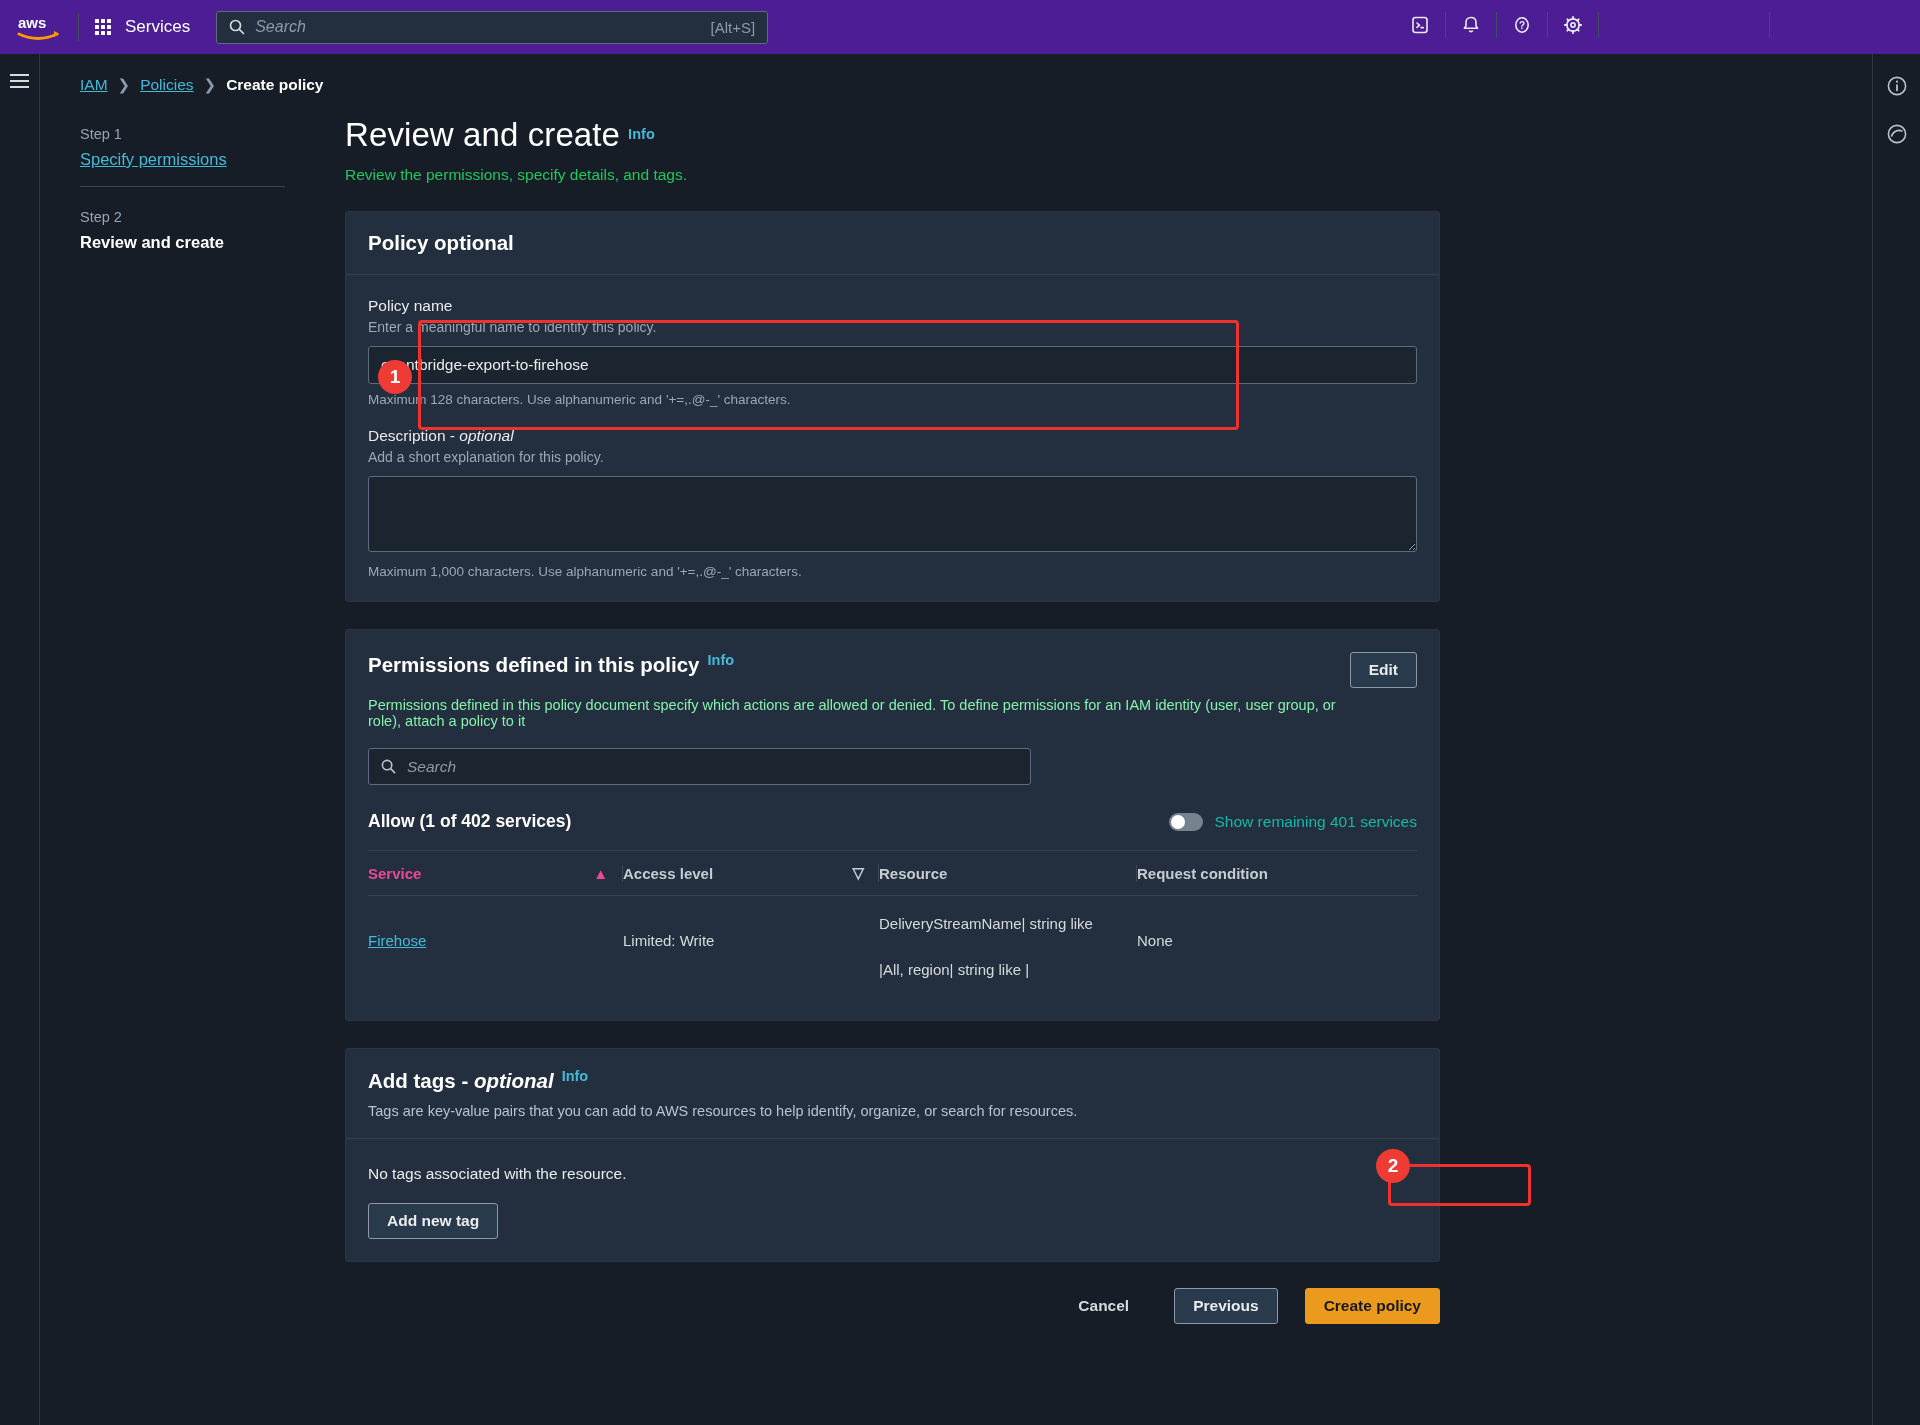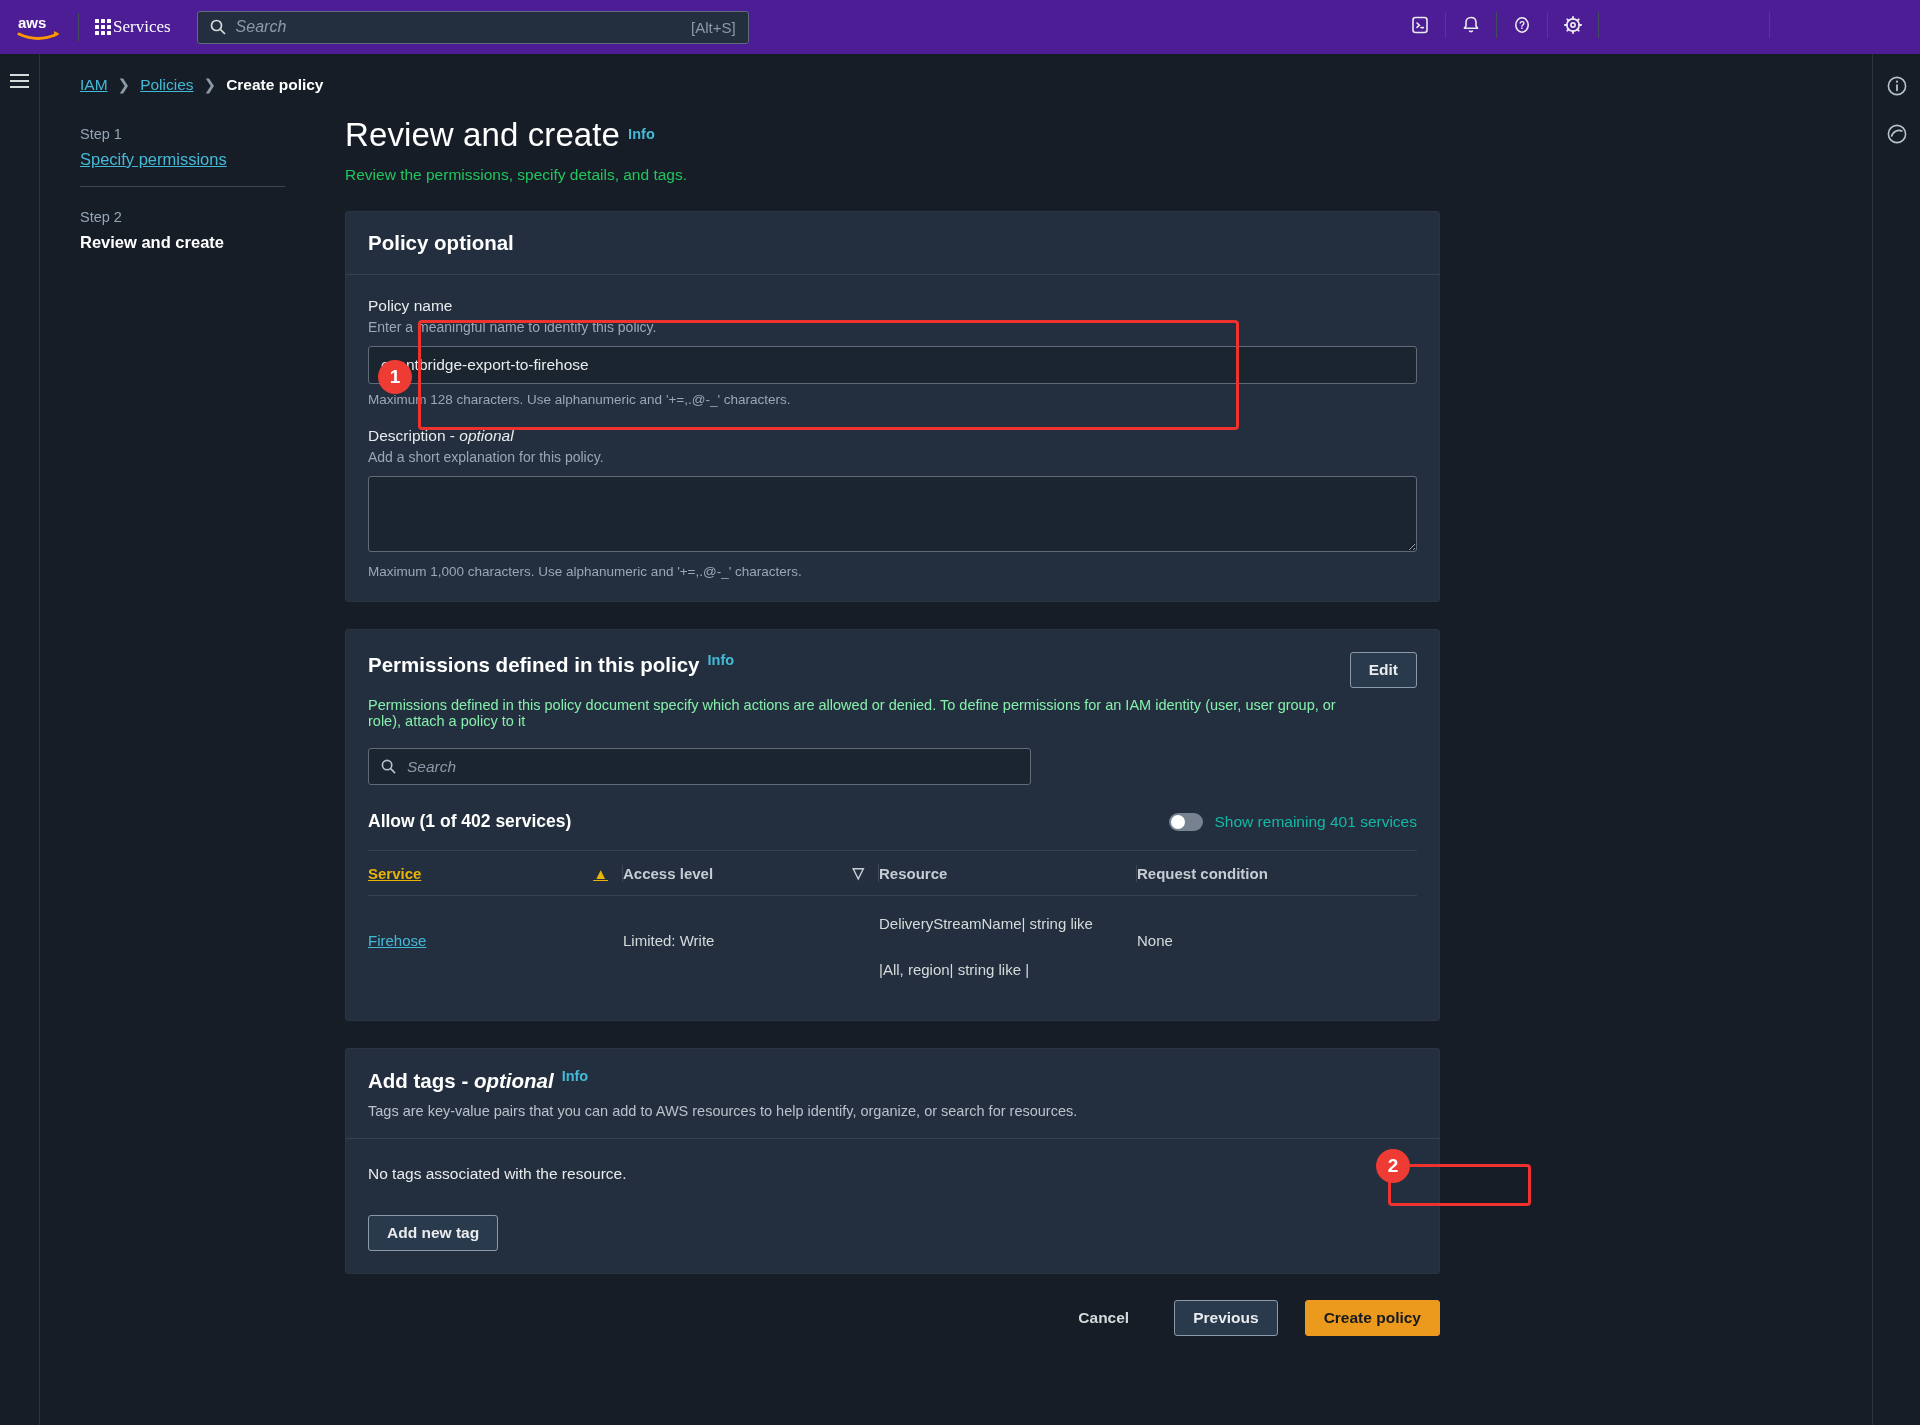--- a/index.html
+++ b/index.html
@@ -14,23 +14,23 @@
   
   .topnav {
     height: 54px; background: #4c1d95;
     display: flex; align-items: center;
     position: relative;
   }
   .aws-logo { width: 78px; display: flex; align-items: center; justify-content: center; }
   .aws-logo svg { display: block; }
   .nav-div { width: 1px; height: 28px; background: #414d5c; }
   .services-btn {
-    display: flex; align-items: center; gap: 2px;
+    display: flex; align-items: center; gap: 14px;
     padding: 0 16px; height: 50px; cursor: pointer;
-    color: #fff; font-size: 17px; font-family: Liberation Serif, serif;
+    color: #fff; font-size: 17px;
   }
   .grid-icon { display: grid; grid-template-columns: repeat(3, 4px); grid-template-rows: repeat(3,4px); gap: 2px; }
   .grid-icon i { display: block; width: 4px; height: 4px; background: #fff; border-radius: .5px; }
   .searchbar {
     margin-left: 10px; width: 552px; height: 33px;
     border: 1px solid #5f6b7a; border-radius: 3px;
     background: #232f3e; display: flex; align-items: center;
     padding: 0 12px; gap: 10px;
   }
   .searchbar .ph { flex: 1; color: #8d99a8; font-style: italic; font-size: 16px; }
@@ -113,21 +113,21 @@
   .toggle i { position: absolute; top: 2px; left: 2px; width: 14px; height: 14px; border-radius: 50%; background: #fff; display: block; }
   .toggle-label { font-size: 15.5px; color: #14b8a6; }
 
   table.perm { width: 100%; border-collapse: collapse; margin-top: 18px; }
   table.perm th {
     text-align: left; font-size: 15px; color: #c6ccd3; font-weight: bold;
     padding: 13px 0 13px 0; border-top: 1px solid #37414e; border-bottom: 1px solid #37414e;
   }
   table.perm th .thwrap { display: flex; align-items: center; justify-content: space-between; padding-right: 14px; border-right: 1px solid #3d4652; }
   table.perm th:last-child .thwrap { border-right: none; }
-  table.perm th.sorted { color: #eab308; text-decoration: underline; }
+  table.perm th.sorted { color: #ec4899; }
   table.perm td { font-size: 15px; color: #d5dbdb; padding: 16px 0; vertical-align: top; line-height: 1.55; }
   table.perm td a { color: #44b9d6; text-decoration: underline; cursor: pointer; }
   .col-a { width: 255px; padding-left: 0; }
   .col-b { width: 256px; }
   .col-c { width: 258px; }
 
   .tags-note { font-size: 15.5px; color: #e9ebed; padding: 4px 0 0 0; }
   .tags-hint { font-size: 13.5px; color: #9aa7b5; margin-top: 10px; }
 
   
@@ -356,21 +356,21 @@
 
         <div class="card">
           <div class="card-hd" style="display:block">
             <h2>
               <span>Add tags - </span><em>optional</em><a class="info-link">Info</a>
             </h2>
             <div class="sub">Tags are key-value pairs that you can add to AWS resources to help identify, organize, or search for resources.</div>
           </div>
           <div class="card-bd">
             <div class="tags-note">No tags associated with the resource.</div>
-            <button class="btn" style="margin-top:32px">Add new tag</button>
+            <button class="btn" style="margin-top:20px">Add new tag</button>
           </div>
         </div>
 
         <div class="footer" style="padding-right:0">
           <button class="btn btn-plain">Cancel</button>
           <button class="btn">Previous</button>
           <button class="btn btn-primary">Create policy</button>
         </div>
       </div>
     </div>

